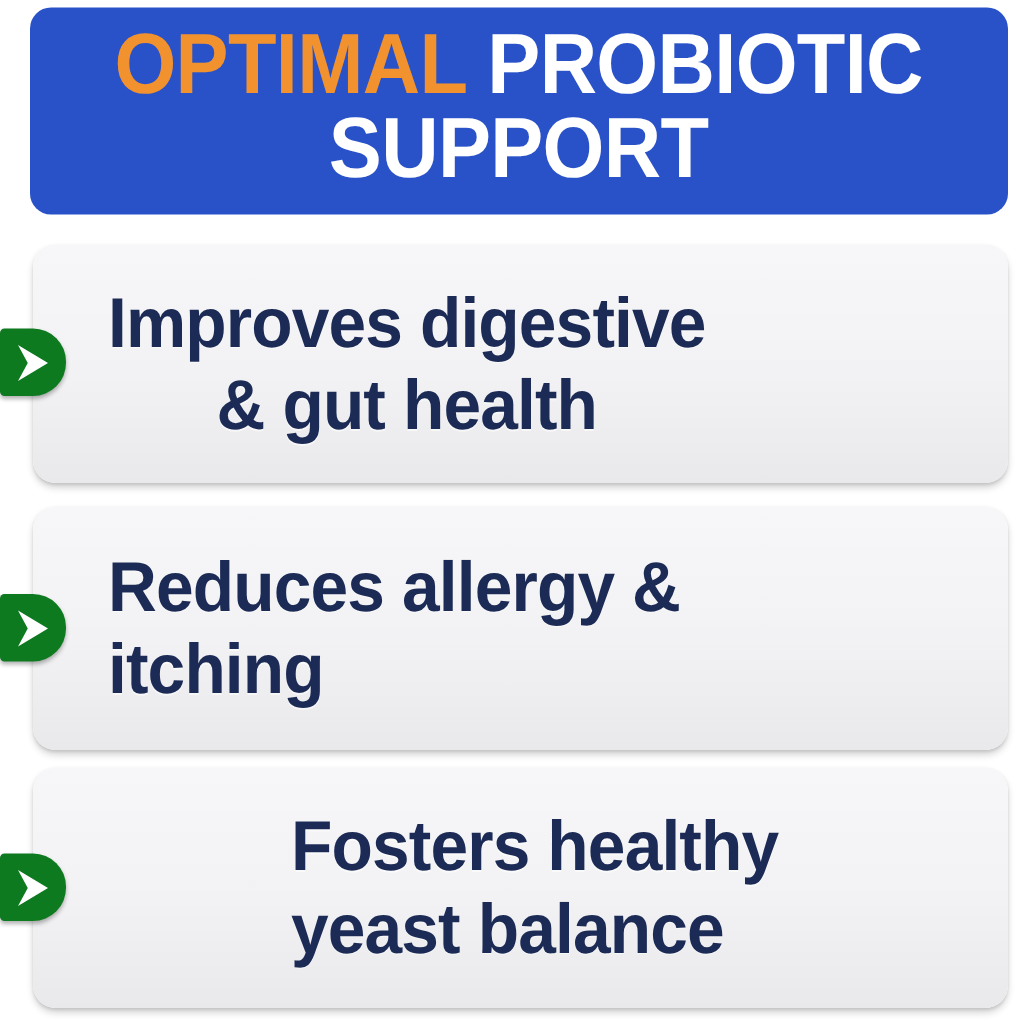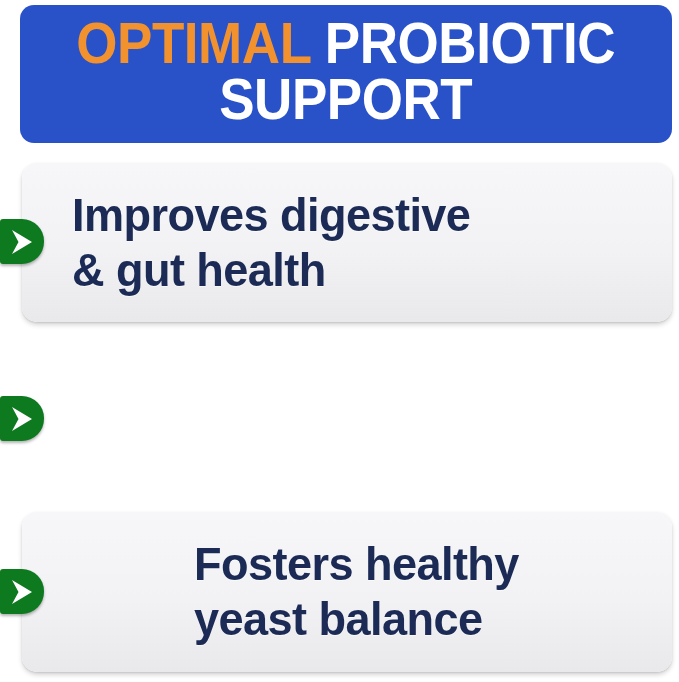--- a/index.html
+++ b/index.html
@@ -58,21 +58,21 @@
     position: absolute;
     left: 22px;
     width: 650px;
     border-radius: 15px;
     background: linear-gradient(180deg, #f7f7f9 0%, #f2f2f4 55%, #e9e9ec 100%);
     box-shadow: 0 3px 5px rgba(0,0,0,0.16), 0 1px 2px rgba(0,0,0,0.10);
     box-sizing: border-box;
     display: flex;
     align-items: center;
   }
-  .card-1 { top: 163px; height: 159px; }
+  .card-1 { top: 163px; height: 159px; text-align: center; }
   .card-2 { top: 338px; height: 162px; }
   .card-3 { top: 512px; height: 160px; justify-content: center; }
 
   .card-text {
     margin-left: 50px;
     margin-right: 18px;
     color: #1c2b55;
     font-weight: 700;
     font-size: 47px;
     line-height: 1.16;
@@ -123,20 +123,26 @@
       <span class="ln">Improves digestive</span>
       <span class="ln">&amp; gut health</span>
     </div>
   </div>
   <div class="badge badge-1">
     <svg width="26" height="28" viewBox="0 0 26 28" aria-hidden="true">
       <path d="M3 2 L23 14 L3 26 L9.5 14 Z" fill="#ffffff"></path>
     </svg>
   </div>
 
+  <div class="card card-2">
+    <div class="card-text">
+      <span class="ln">Reduces allergy &amp;</span>
+      <span class="ln">itching</span>
+    </div>
+  </div>
   <div class="badge badge-2">
     <svg width="26" height="28" viewBox="0 0 26 28" aria-hidden="true">
       <path d="M3 2 L23 14 L3 26 L9.5 14 Z" fill="#ffffff"></path>
     </svg>
   </div>
 
   <div class="card card-3">
     <div class="card-text">
       <span class="ln">Fosters healthy</span>
       <span class="ln">yeast balance</span>

